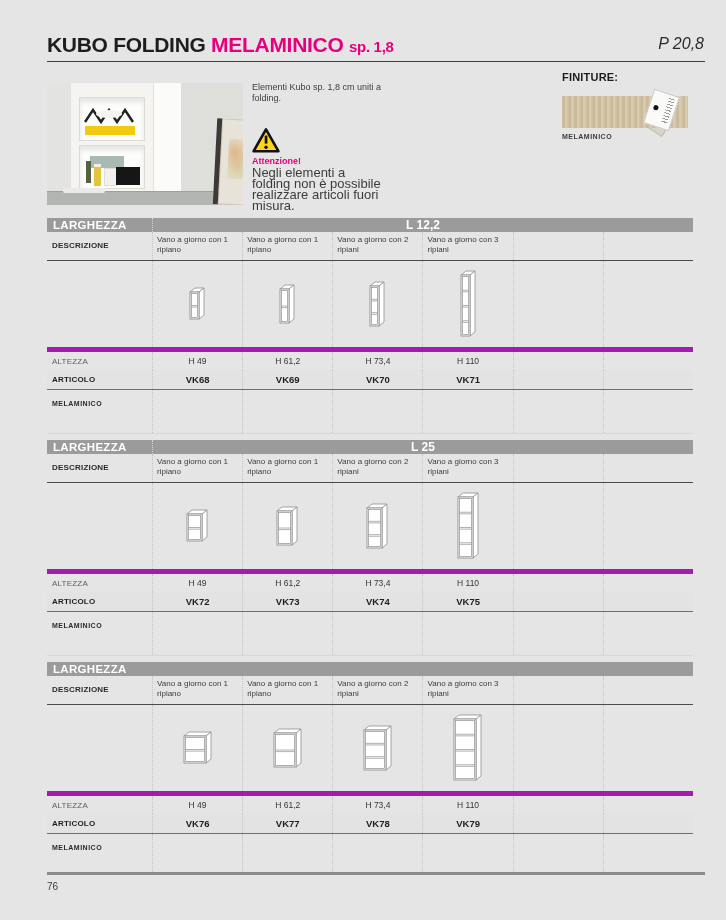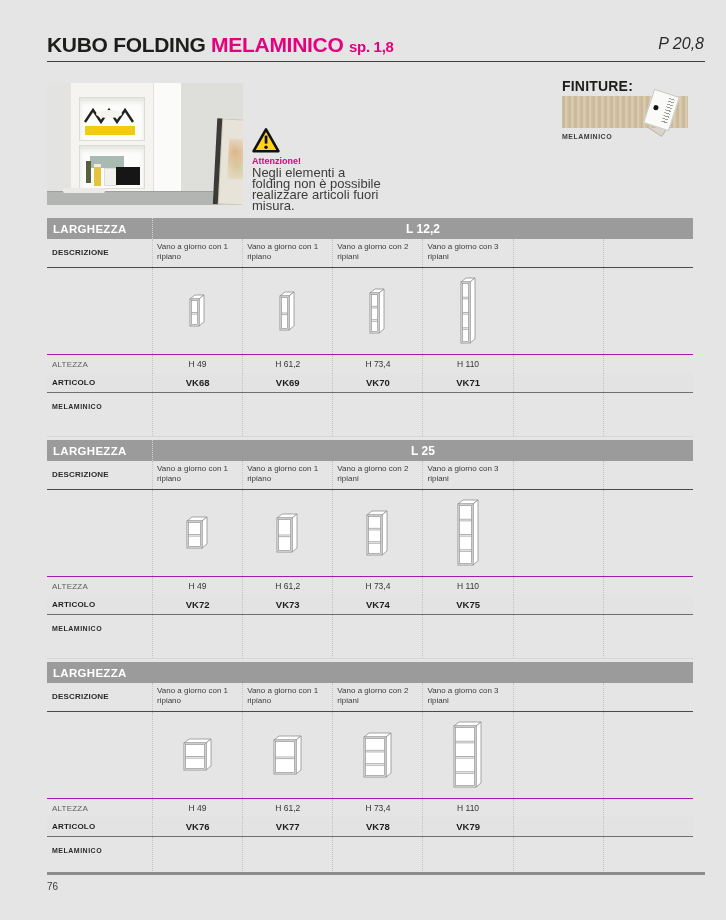--- a/index.html
+++ b/index.html
@@ -39,50 +39,50 @@
           radial-gradient(circle at 40% 30%, rgba(214,150,80,.55), transparent 60%),
           radial-gradient(circle at 60% 70%, rgba(199,170,90,.45), transparent 65%);}
 
   
   .intro-text{position:absolute;left:252px;top:82px;width:130px;font-size:9px;line-height:11px;color:#3c3c3b;}
   .warn-icon{position:absolute;left:251px;top:127px;width:30px;height:27px;}
   .warn-title{position:absolute;left:252px;top:156px;font-size:9px;font-weight:bold;color:#e5007d;}
   .warn-text{position:absolute;left:252px;top:167px;width:134px;font-size:13px;line-height:11px;color:#3c3c3b;}
 
   
-  .finiture-label{position:absolute;left:562px;top:78px;font-size:14px;font-weight:bold;letter-spacing:.2px;}
+  .finiture-label{position:absolute;left:562px;top:71px;font-size:11px;font-weight:bold;letter-spacing:.2px;}
   .swatch{position:absolute;left:562px;top:96px;width:126px;height:32px;
           background:repeating-linear-gradient(90deg,#d2c3a6 0px,#c7b493 2px,#ddd0b6 4px,#cfc0a3 6px);}
   .tag-back{position:absolute;left:645px;top:97px;width:27px;height:33px;background:#d9d4c8;
             border:1px solid #bdb8ab;transform:rotate(34deg);}
   .tag{position:absolute;left:648px;top:92px;width:25px;height:34px;background:#fafaf8;
        border:1px solid #c6c6c3;transform:rotate(18deg);}
   .tag::after{content:"";position:absolute;left:4px;top:14px;width:5px;height:5px;border-radius:50%;background:#111;}
   .tag::before{content:"";position:absolute;right:3px;top:3px;width:6px;height:26px;
                background:repeating-linear-gradient(180deg,#9a9a96 0 1px,transparent 1px 3px);}
   .swatch-name{position:absolute;left:562px;top:133px;font-size:7px;font-weight:bold;
                letter-spacing:.5px;color:#3c3c3b;}
 
   
   .ptable{position:absolute;left:47px;width:646px;}
   #table-0{top:218px;} #table-1{top:440px;} #table-2{top:662px;}
-  .t-bar{display:grid;grid-template-columns:105px 1fr;height:21px;background:#9b9b9b;color:#fff;}
+  .t-bar{display:grid;grid-template-columns:105px 1fr;height:14px;background:#9b9b9b;color:#fff;}
   .t-bar .lbl{display:flex;align-items:center;padding-left:6px;font-size:11.5px;font-weight:bold;letter-spacing:.3px;}
   .t-bar .val{display:flex;align-items:center;justify-content:center;font-size:12px;font-weight:bold;
               border-left:1px dotted rgba(255,255,255,.55);}
   .t-row{display:grid;grid-template-columns:105px repeat(6,1fr);}
   .t-row .cell{border-left:1px dotted #c3c3c3;overflow:hidden;}
   .t-row .cell:first-child{border-left:none;}
   .t-desc{height:28px;border-bottom:1px solid #4a4a4a;}
   .t-desc .cell{padding:3px 3px 0 4px;font-size:8px;line-height:9.5px;color:#3c3c3b;white-space:pre-line;}
   .t-desc .lbl{display:flex;align-items:center;padding:0 0 0 5px;font-size:8px;font-weight:bold;color:#2b2b2b;
                letter-spacing:.2px;}
   .t-draw{height:86px;}
   .t-draw .cell{display:flex;align-items:center;justify-content:center;}
-  .t-alt{height:18px;border-top:1px solid #a21caf;}
+  .t-alt{height:18px;border-top:5px solid #a21caf;}
   .t-alt .cell{display:flex;align-items:center;justify-content:center;font-size:8.5px;color:#353534;}
   .t-alt .lbl{justify-content:flex-start;padding-left:5px;font-size:8px;color:#5d5d5c;letter-spacing:.2px;}
   .t-art{height:19px;background:#e3e3e3;border-bottom:1px solid #6f6f6f;}
   .t-art .cell{display:flex;align-items:center;justify-content:center;font-size:9.5px;font-weight:bold;color:#1e1e1e;}
   .t-art .lbl{justify-content:flex-start;padding-left:5px;font-size:8px;letter-spacing:.2px;}
   .t-mat{height:43px;border-bottom:1px solid #d8d8d8;}
   .t-mat .lbl{padding:10px 0 0 5px;font-size:7px;font-weight:bold;letter-spacing:.5px;color:#2b2b2b;}
   #table-2 .t-mat{height:38px;border-bottom:none;}
 
   
@@ -118,20 +118,21 @@
       <div class="ph-whitebox"></div>
       <div class="ph-blackbox"></div>
     </div>
     <div class="ph-counter"></div>
     <div class="ph-cloth"></div>
     <div class="ph-frame">
       <div class="ph-art"></div>
     </div>
   </div>
 
+  <div class="intro-text">Elementi Kubo sp. 1,8 cm uniti a folding.</div>
   <svg class="warn-icon" viewBox="0 0 30 27">
     <path d="M15 2.4 L27.4 24.2 H2.6 Z" fill="#ffd51c" stroke="#111" stroke-width="2.6" stroke-linejoin="round"></path>
     <rect x="13.7" y="8.6" width="2.7" height="8" fill="#111"></rect>
     <circle cx="15" cy="20.2" r="1.7" fill="#111"></circle>
   </svg>
   <div class="warn-title">Attenzione!</div>
   <div class="warn-text">Negli elementi a folding non è possibile realizzare articoli fuori misura.</div>
 
   <div class="finiture-label">FINITURE:</div>
   <div class="tag-back"></div>

